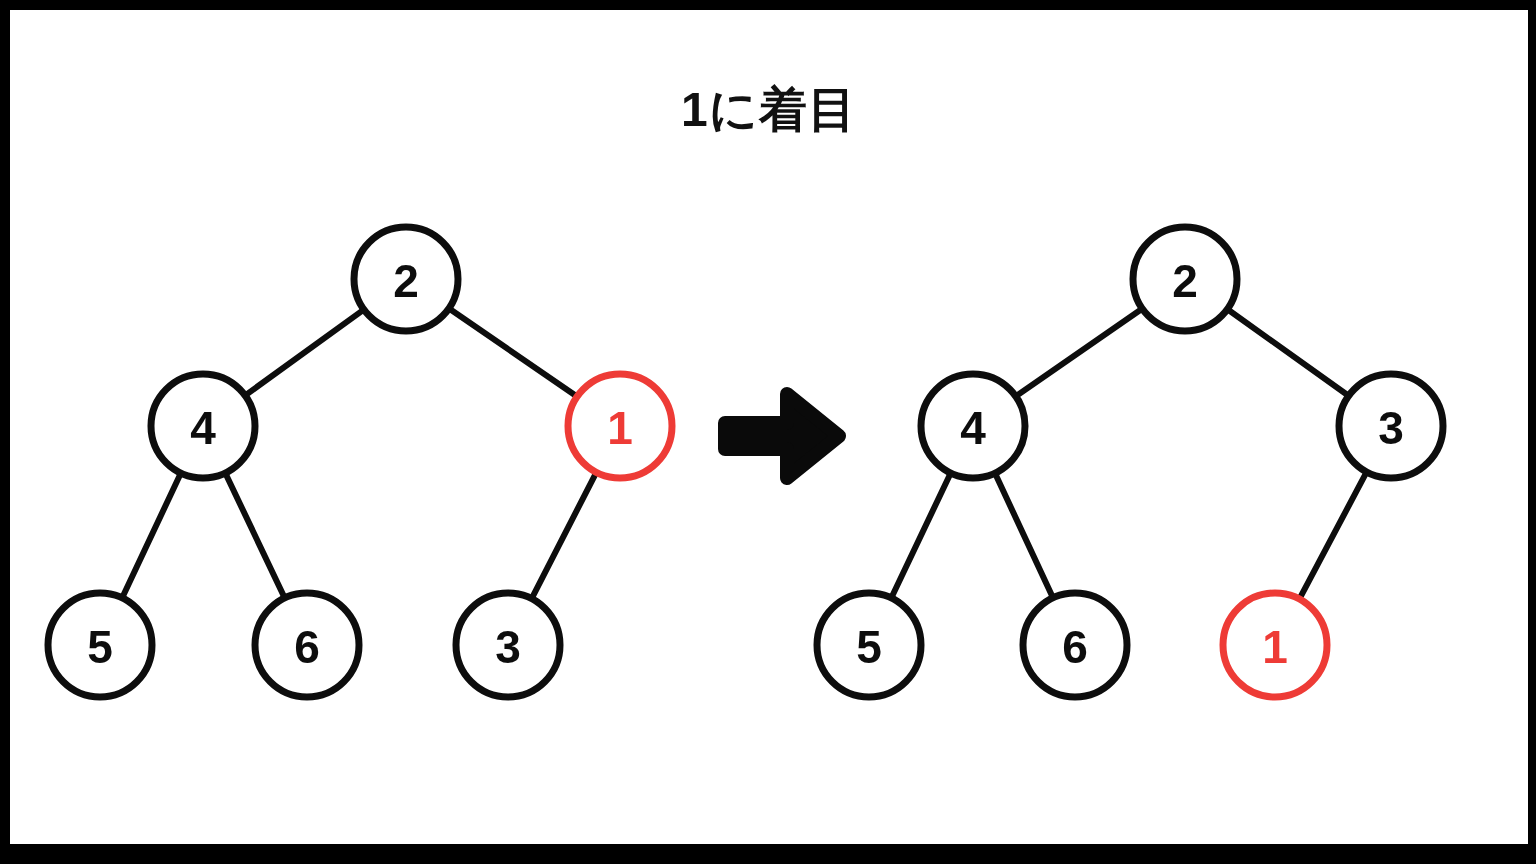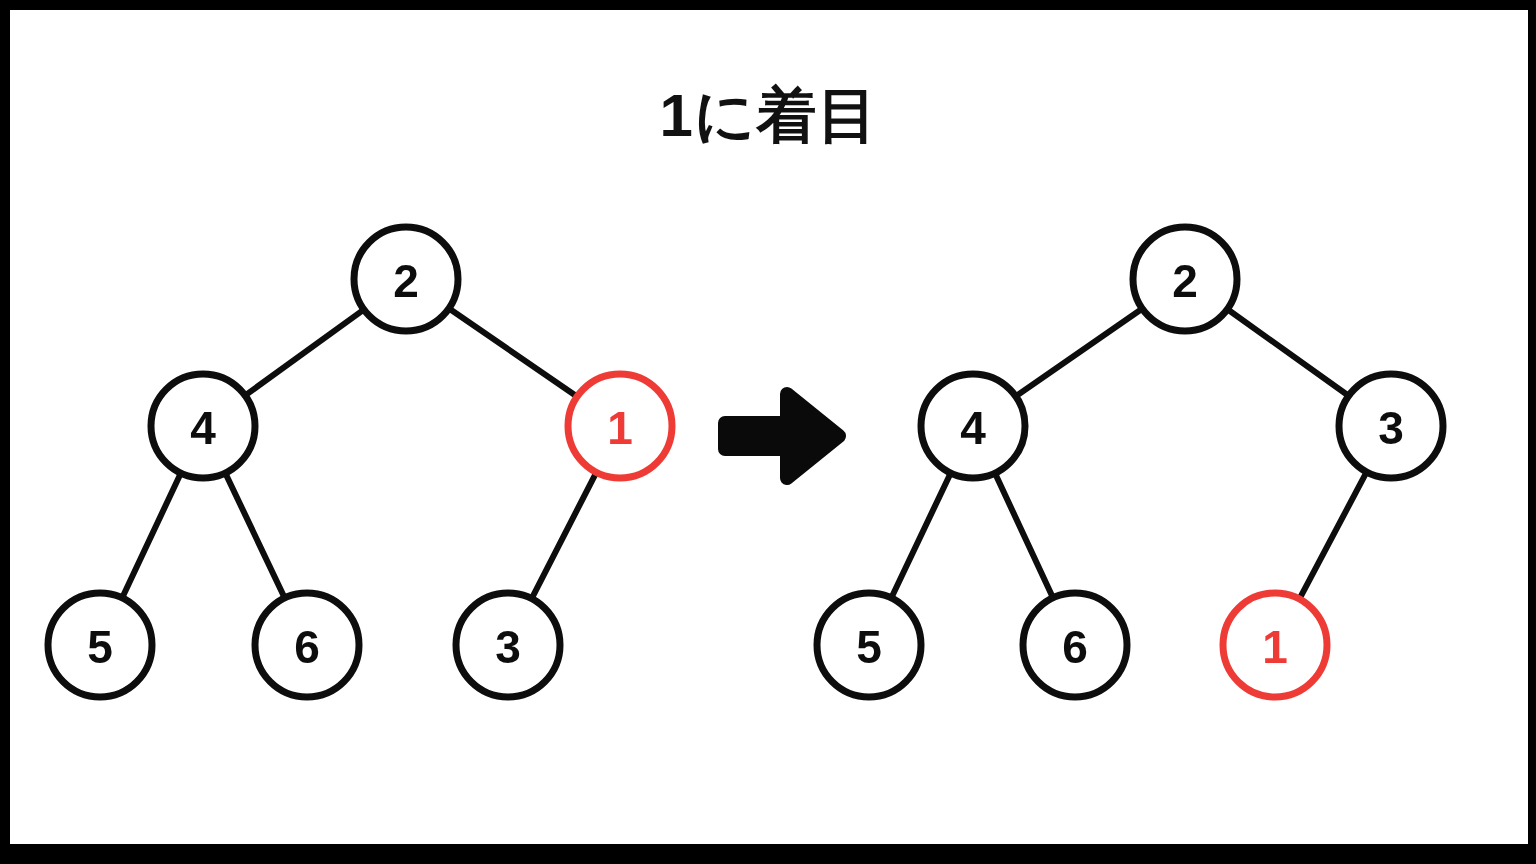--- a/index.html
+++ b/index.html
@@ -30,21 +30,21 @@
     height: 834px;
     background: #ffffff;
     overflow: hidden;
   }
   #title {
     position: absolute;
     left: 0;
     top: 76px;
     width: 1518px;
     text-align: center;
-    font-size: 60px;
+    font-size: 48px;
     font-weight: bold;
     color: #111111;
     letter-spacing: 1px;
     line-height: 1;
     white-space: nowrap;
   }
   .diagram-svg {
     position: absolute;
     left: 0;
     top: 0;

